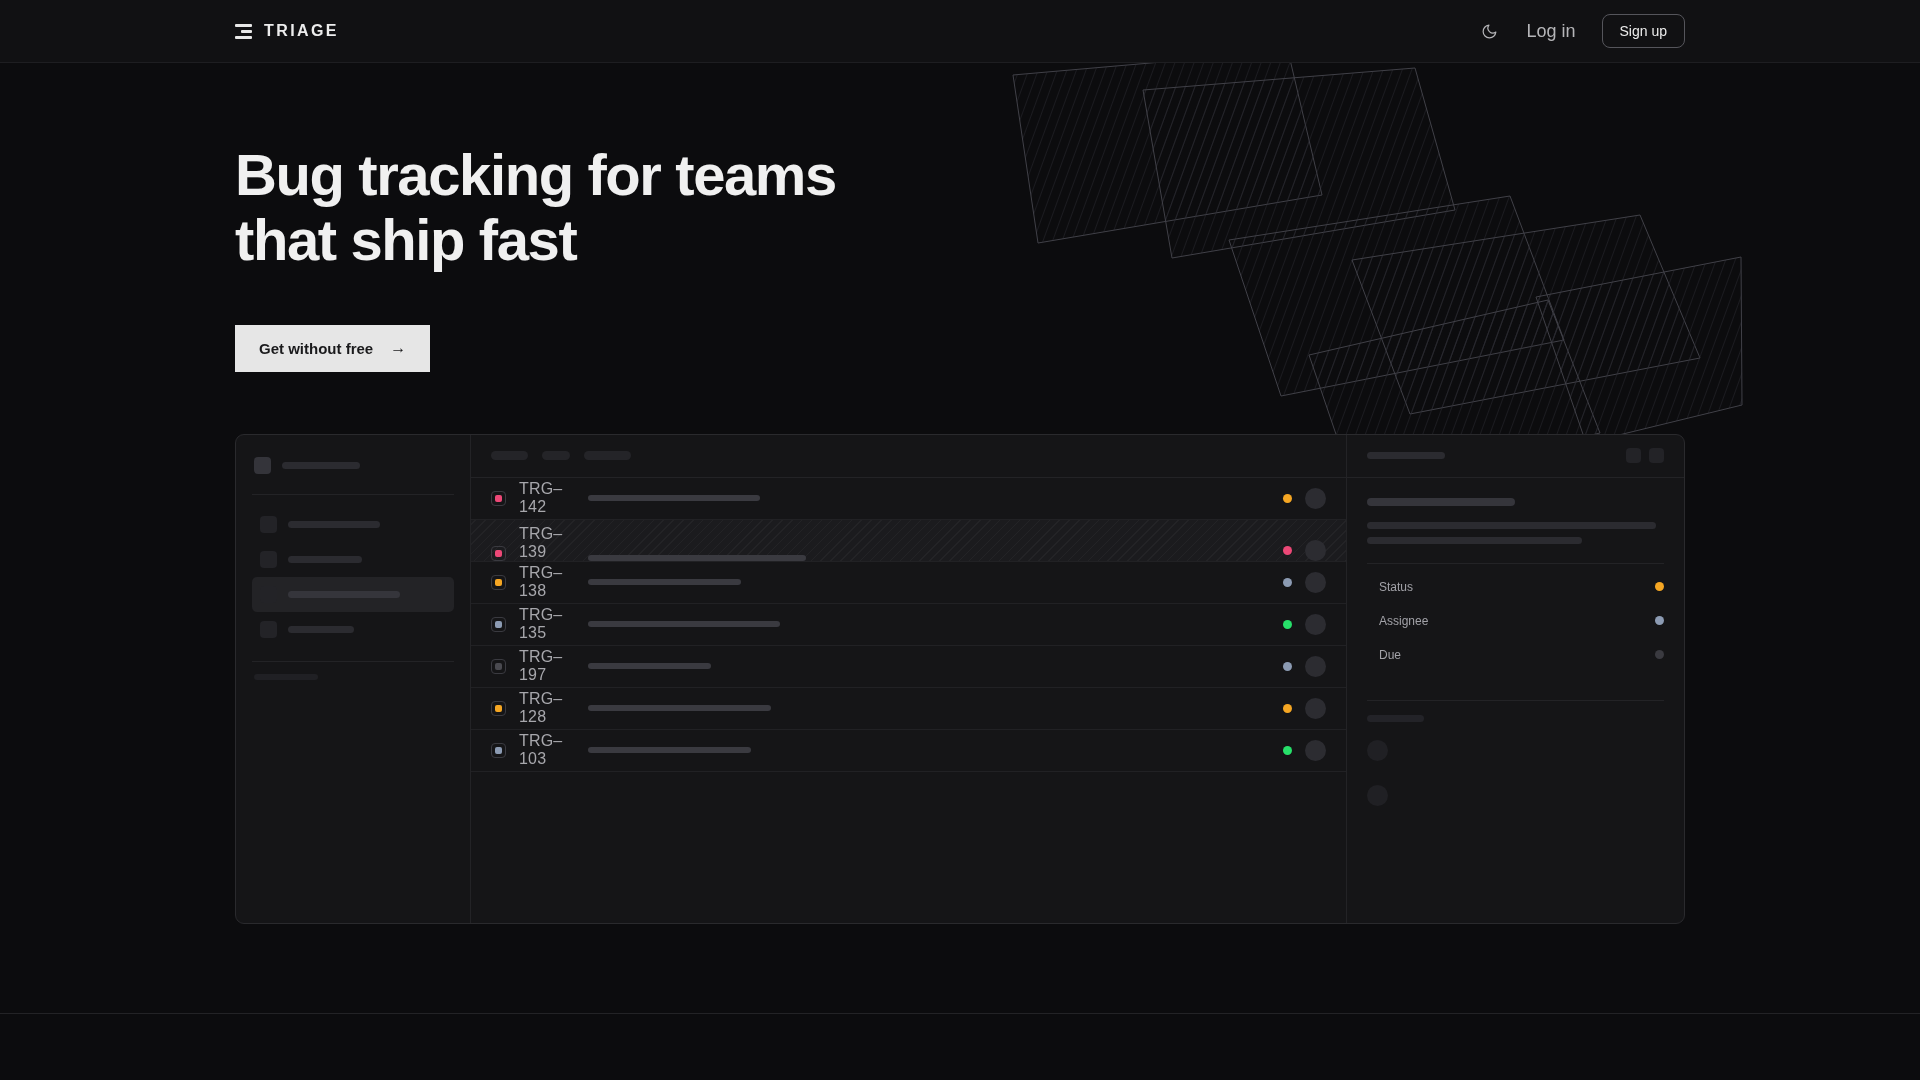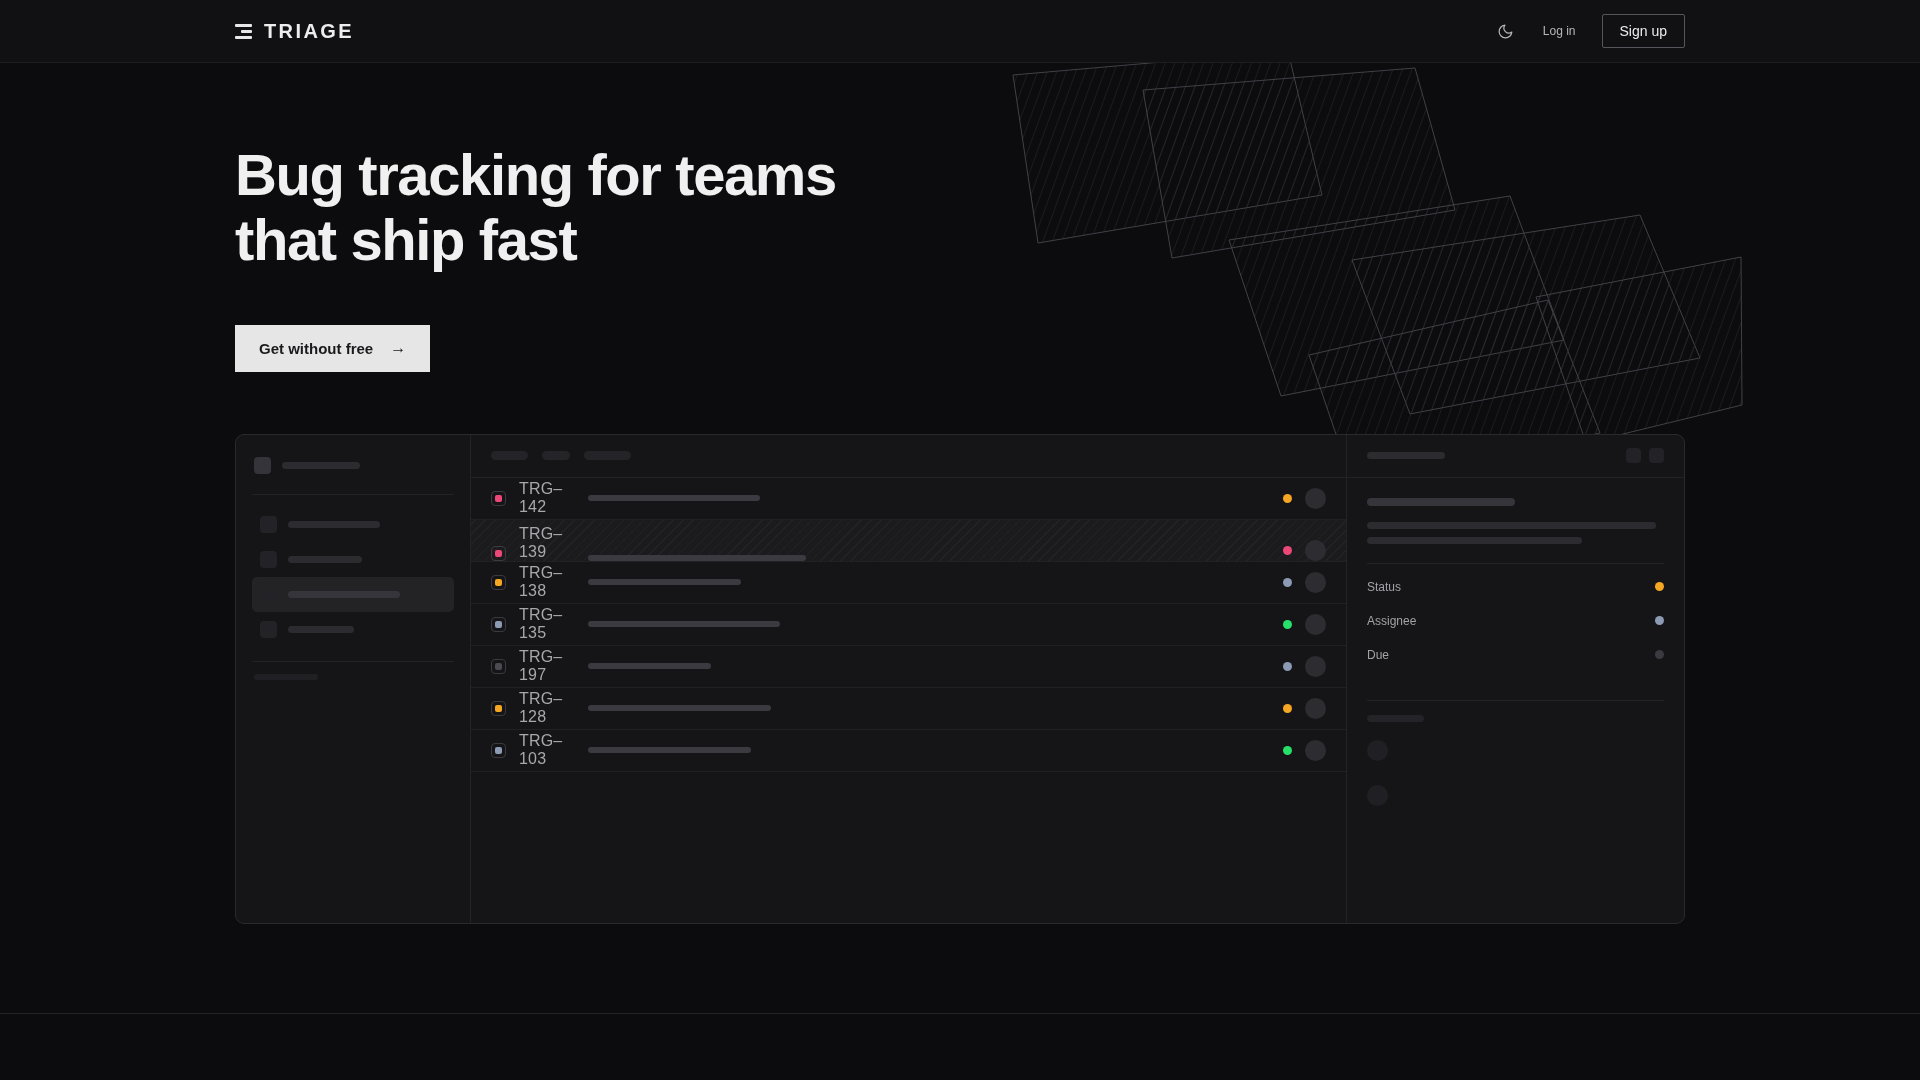--- a/index.html
+++ b/index.html
@@ -57,50 +57,50 @@
   .brand-mark i {
     display: block;
     height: 3px;
     background: #e8e8e8;
     border-radius: 1px;
   }
   .brand-mark i:nth-child(1) { width: 17px; }
   .brand-mark i:nth-child(2) { width: 11px; margin-left: 6px; }
   .brand-mark i:nth-child(3) { width: 17px; }
   .brand-name {
-    font-size: 20px;
+    font-size: 16px;
     font-weight: bold;
     letter-spacing: 2.4px;
     color: #ededed;
   }
   .header-right {
     margin-left: auto;
     display: flex;
     align-items: center;
     gap: 26px;
   }
   .theme-toggle {
     width: 22px; height: 22px;
     display: flex; align-items: center; justify-content: center;
     cursor: pointer;
   }
   .nav-link {
-    font-size: 12px;
+    font-size: 18px;
     color: #b6b6b9;
     cursor: pointer;
   }
   .signup-btn {
     border: 1px solid #55555b;
     background: transparent;
     color: #ececec;
     font-size: 14px;
     font-family: "Liberation Sans", sans-serif;
     padding: 8px 17px;
     cursor: pointer;
-    border-radius: 2px;
+    border-radius: 8px;
   }
 
   
   .hero {
     position: relative;
     z-index: 4;
     padding: 80px 235px 0 235px;
   }
   .hero h1 {
     font-size: 58px;
@@ -246,21 +246,21 @@
     padding: 0 20px;
   }
   .icon-btn { width: 15px; height: 15px; border-radius: 4px; background: #232327; cursor: pointer; }
   .mk-detail-body { padding: 20px; }
   .meta-row {
     display: flex; align-items: center;
     justify-content: space-between;
     padding: 10px 0;
     cursor: pointer;
   }
-  .meta-label { font-size: 12px; color: #a2a2a8; }
+  .meta-label { font-size: 12px; color: #a2a2a8; margin-left: 12px; }
   .meta-dot { width: 9px; height: 9px; border-radius: 50%; }
   .mk-activity { padding: 0 20px; }
   .act-avatar { width: 21px; height: 21px; border-radius: 50%; background: #202024; }
 
   .page-fade {
     position: absolute;
     left: 0; right: 0; top: 1013px;
     height: 1px;
     background: #232326;
     z-index: 6;

